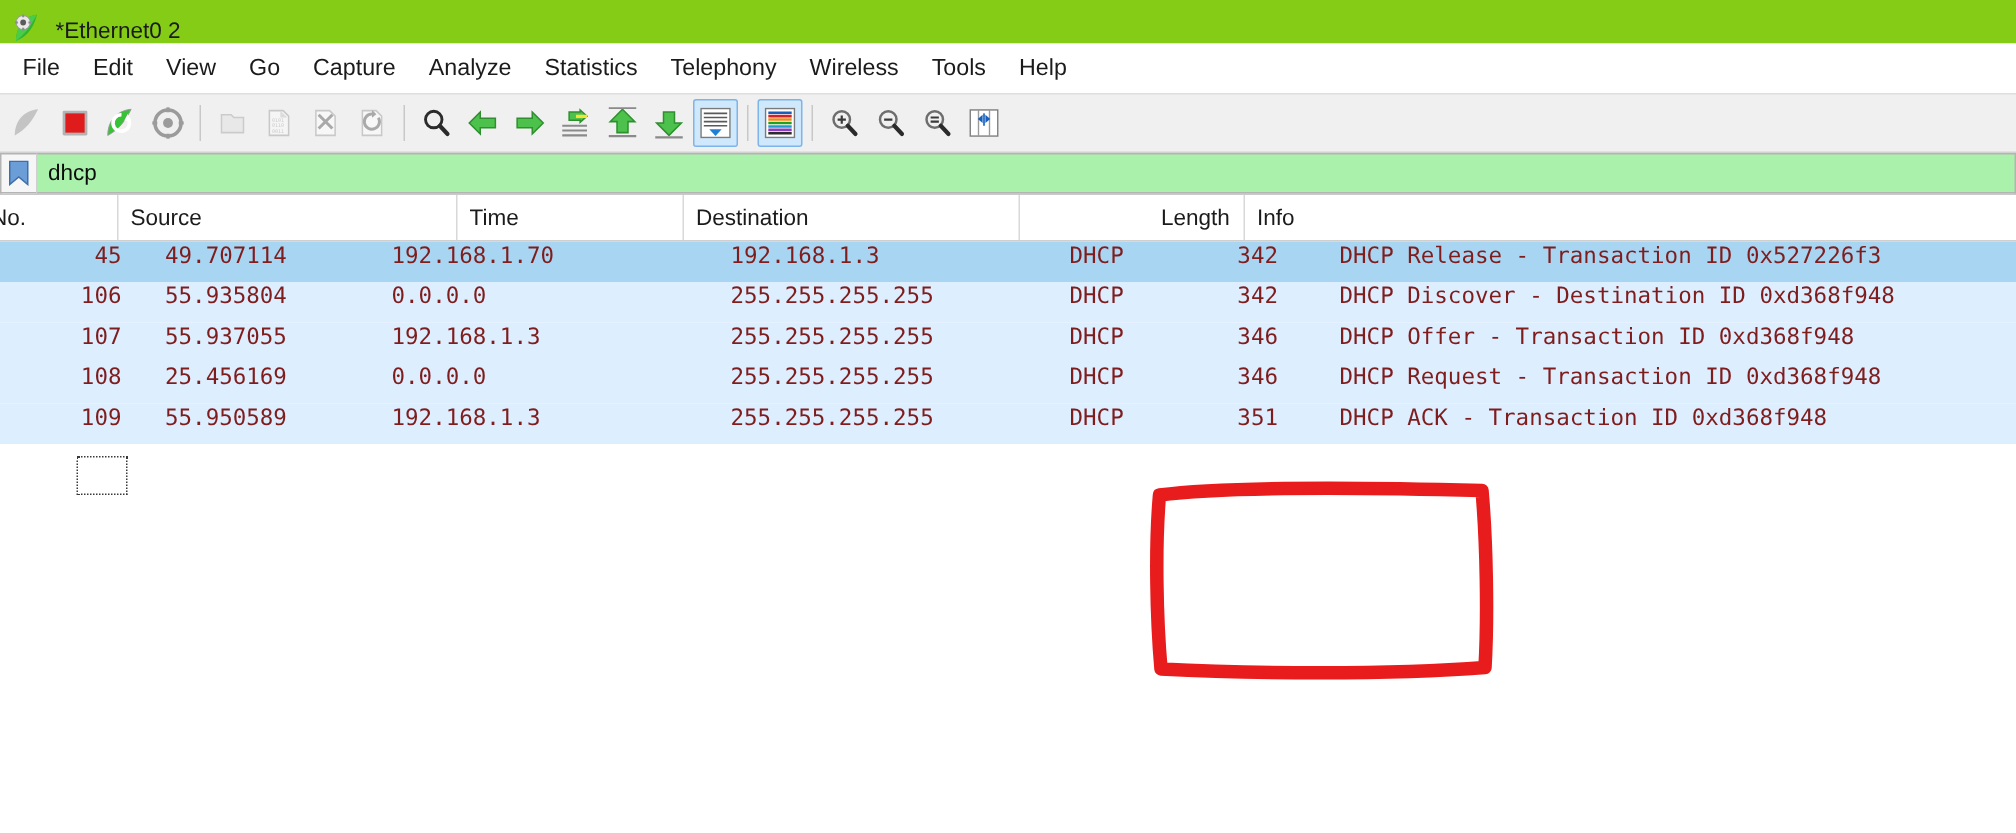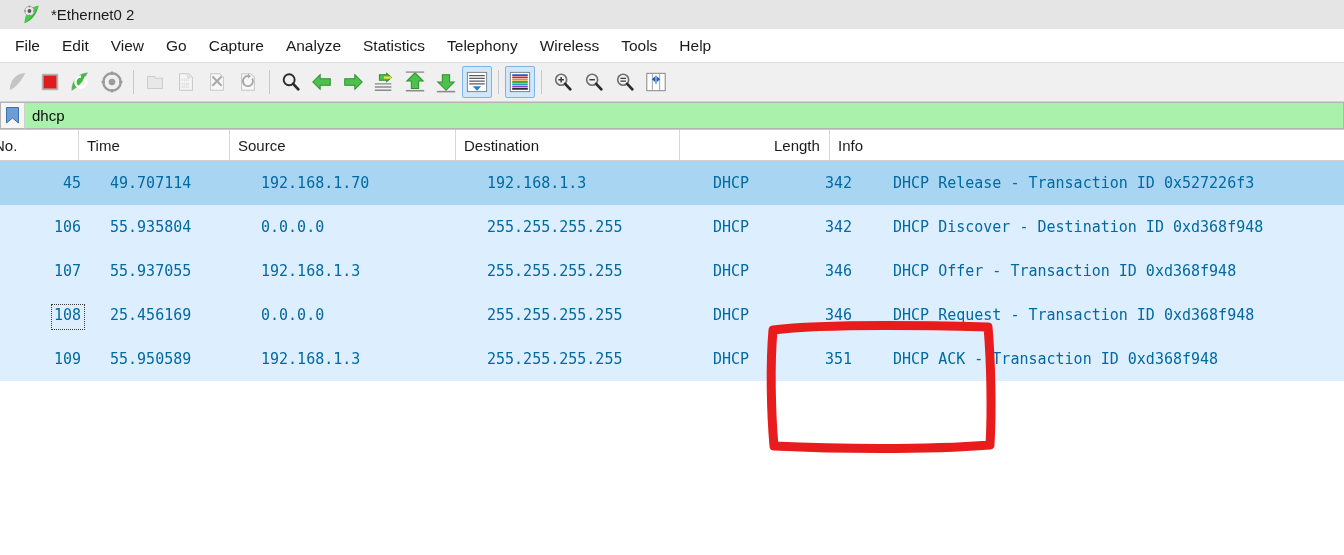--- a/index.html
+++ b/index.html
@@ -7,24 +7,24 @@
     width: 1344px;
     height: 555px;
     overflow: hidden;
     background: #ffffff;
     font-family: "Liberation Sans", sans-serif;
   }
 
   
   .titlebar {
     height: 29px;
-    background: #e5e5e5;
-    display: flex;
-    align-items: center;
-    padding-left: 22px;
+    background: #84cc16;
+    display: flex;
+    align-items: flex-end;
+    padding-left: 8px;
     gap: 8px;
   }
   .shark-logo { width: 21px; height: 21px; display: block; flex: none; }
   .title-text {
     font-size: 15px;
     color: #1b1b1b;
     font-family: "Liberation Sans", sans-serif;
     white-space: nowrap;
   }
 
@@ -123,25 +123,25 @@
   .ph-cell.no   { width: 85px;  padding-left: 0; margin-left: -6px; }
   .ph-cell.time { width: 151px; }
   .ph-cell.src  { width: 226px; }
   .ph-cell.dst  { width: 224px; }
   .ph-cell.proto{ width: 86px; margin-top: 32px;  }
   .ph-cell.len  { width: 64px;  }
   .ph-cell.info { flex: 1; border-right: none; }
 
   .prow {
     display: flex;
-    height: 44px;
-    align-items: center;
+    height: 27px;
+    align-items: flex-start;
     font-family: "DejaVu Sans Mono", "Liberation Mono", monospace;
     font-size: 15px;
-    color: #0369a1;
+    color: #7f1d1d;
     background: #ddeeff;
   }
   .prow.selected { background: #a8d5f2; }
   .pc { flex: none; overflow: hidden; white-space: nowrap; }
   .pc.no    { width: 85px;  text-align: right; padding-right: 4px; }
   .pc.time  { width: 151px; padding-left: 5px; margin-left: 20px; }
   .pc.src   { width: 226px; padding-left: 5px; }
   .pc.dst   { width: 224px; padding-left: 5px; }
   .pc.proto { width: 86px;  padding-left: 7px; }
   .pc.len   { width: 64px;  text-align: right; padding-right: 4px; }
@@ -387,22 +387,22 @@
       <path d="M1.5 0.5 H13.5 V16 L7.5 11 L1.5 16 Z" fill="#6b9dd6" stroke="#3f6ea8" stroke-width="1"></path>
     </svg>
   </div>
   <div class="filter-input" title="Apply a display filter ... &lt;Ctrl-/&gt;">dhcp</div>
 </div>
 
 <div class="packet-area">
 
   <div class="plist-header">
     <div class="ph-cell no">No.</div>
+    <div class="ph-cell src">Source</div>
     <div class="ph-cell time">Time</div>
-    <div class="ph-cell src">Source</div>
     <div class="ph-cell dst">Destination</div>
     <div class="ph-cell proto">Protocol</div>
     <div class="ph-cell len">Length</div>
     <div class="ph-cell info">Info</div>
   </div>
 
   <div class="prow selected">
     <div class="pc no">45</div>
     <div class="pc time">49.707114</div>
     <div class="pc src">192.168.1.70</div>

